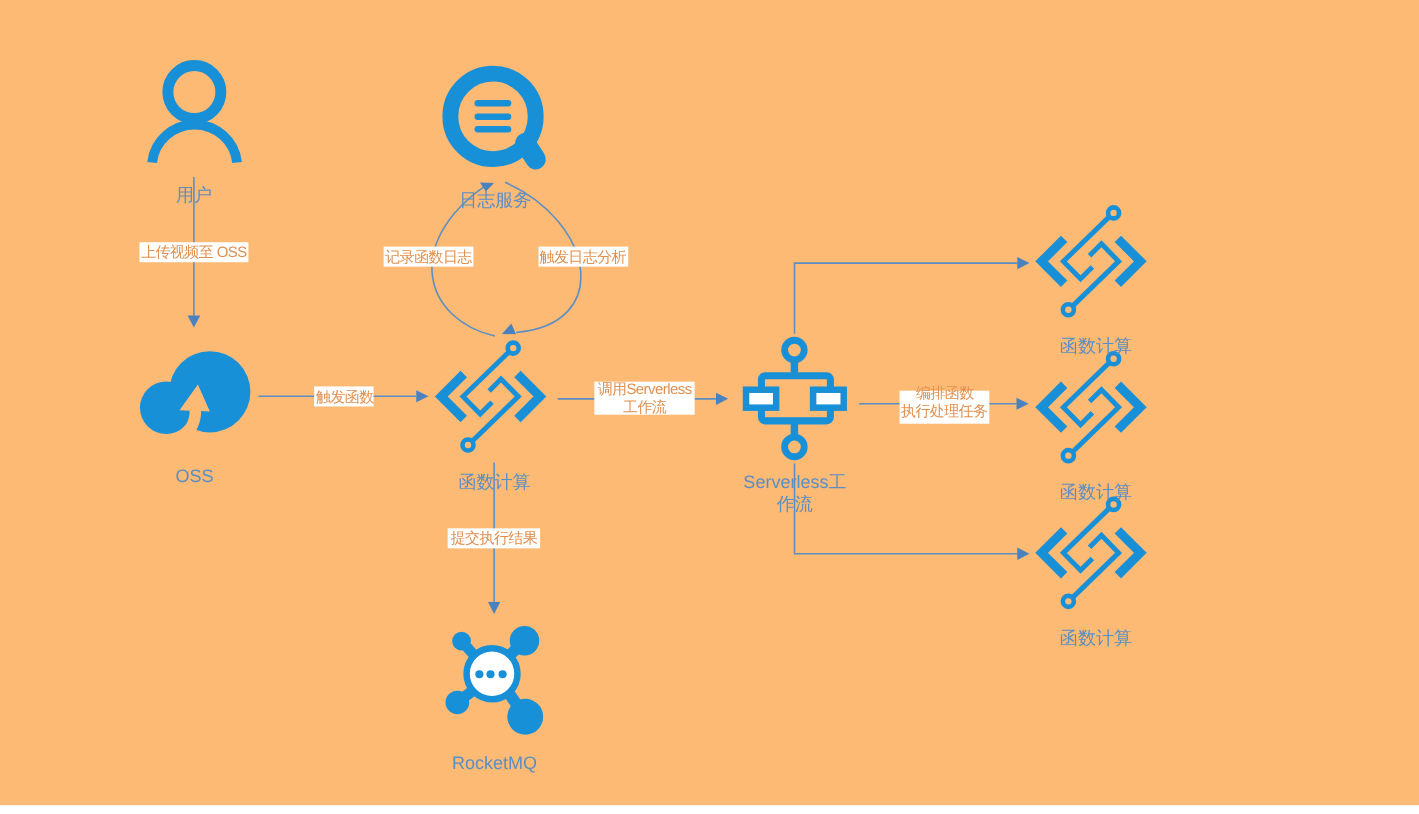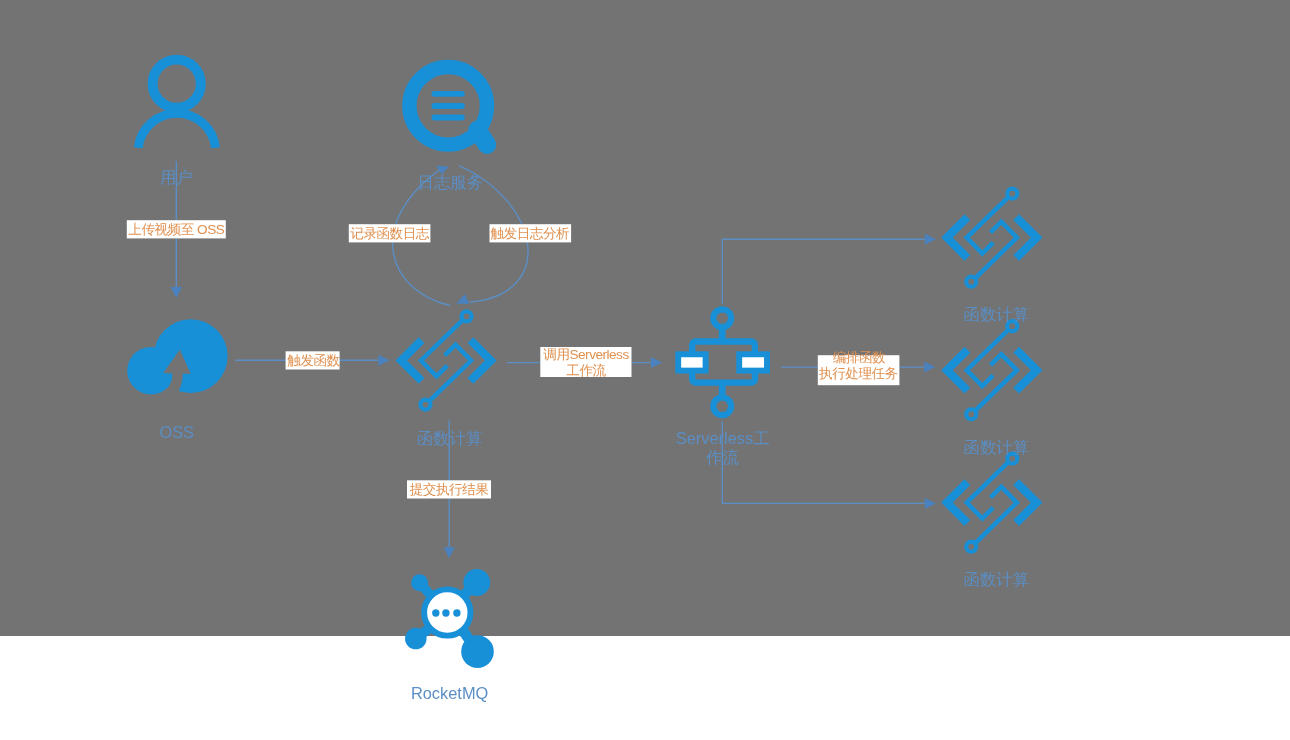--- a/index.html
+++ b/index.html
@@ -1,19 +1,19 @@
 <!DOCTYPE html>
 <html><head>
 <meta charset="utf-8">
 <title>Serverless Architecture Diagram</title>
 <style>
   html,body{margin:0;padding:0;}
   body{width:1290px;height:740px;background:#ffffff;overflow:hidden;
        font-family:"Liberation Sans","DejaVu Sans",sans-serif;}
-  #stage{position:relative;width:1290px;height:636px;background:#737373;}
+  #stage{position:relative;width:1290px;height:732px;background:#fdba74;}
   svg#diagram{position:absolute;left:0;top:0;width:1290px;height:740px;display:block;}
   text{ -webkit-font-smoothing:antialiased; }
   .nlabel{font-size:16.4px;fill:#5b8ec4;}
   .elabel{font-size:13.6px;letter-spacing:-0.5px;fill:#e0904f;}
   .edge{stroke:#5b8ec4;stroke-width:1.4;fill:none;}
   .ahead{fill:#4a82c0;}
 </style>
 </head>
 <body>
 

